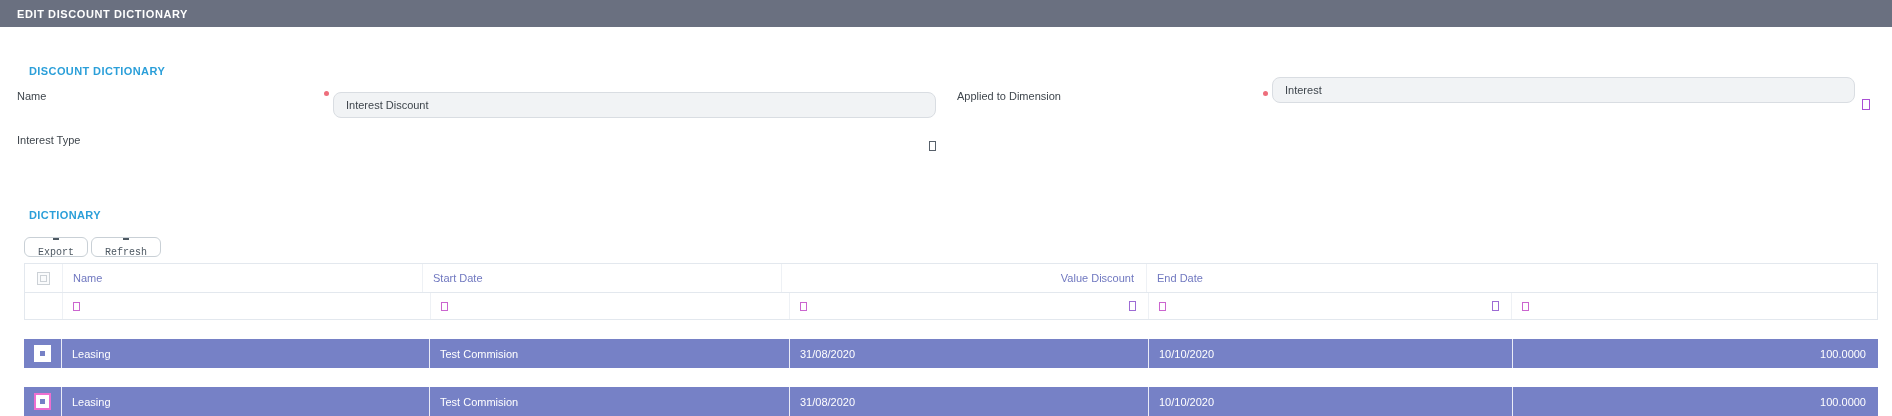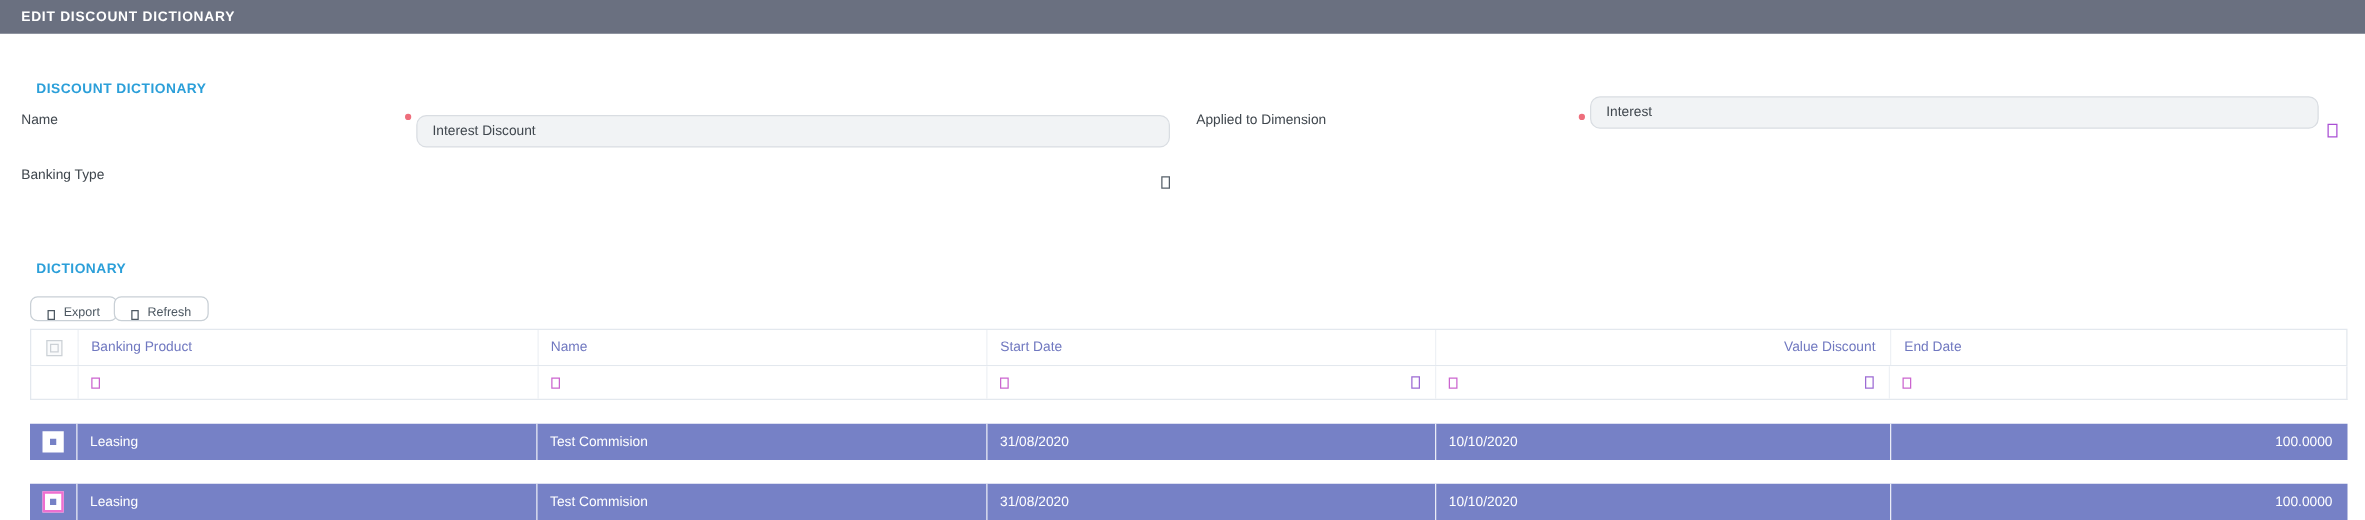--- a/index.html
+++ b/index.html
@@ -22,22 +22,22 @@
              font-size:11px;color:#3f464d;padding:0 12px;box-sizing:border-box;outline:none;
              font-family:"Liberation Sans","DejaVu Sans",sans-serif;}
   .req-dot{position:absolute;width:5px;height:5px;border-radius:50%;background:#ee6e7c;}
 
   .tofu{display:inline-block;box-sizing:border-box;border:1px solid currentColor;}
   .icon-lookup{position:absolute;left:1862px;top:99px;width:8px;height:11px;color:#a94fd4;}
   .icon-itype{position:absolute;left:929px;top:141px;width:7px;height:10px;color:#57606a;}
 
   
   .btn{position:absolute;top:237px;height:20px;background:#ffffff;border:1px solid #c9d0d6;border-radius:6px;
-       display:inline-flex;align-items:flex-end;gap:7px;padding:0 13px;font-size:10px;color:#4d5862;cursor:pointer;
-       font-family:Liberation Sans, sans-serif;}
+       display:inline-flex;align-items:center;gap:7px;padding:0 13px;font-size:10px;color:#4d5862;cursor:pointer;
+       font-family:Liberation Mono, monospace;flex-direction:column;}
   .btn .tofu{width:6px;height:8px;}
   .btn-export{left:24px;}
   .btn-refresh{left:91px;}
 
   
   .grid{position:absolute;left:24px;top:263px;width:1854px;font-size:11px;}
   .t-row{display:flex;box-sizing:border-box;}
   .t-head{height:30px;background:#fff;border:1px solid #e3e8ee;color:#7078c0;align-items:center;}
   .t-filter{height:27px;background:#fff;border:1px solid #e3e8ee;border-top:none;align-items:center;}
   .t-data{height:29px;background:#7681c6;color:#ffffff;align-items:center;margin-top:19px;}
@@ -77,21 +77,21 @@
 
   <label class="fld-label" style="left:17px;top:90px;">Name</label>
   <span class="req-dot" style="left:324px;top:91px;"></span>
   <input class="fld-input" style="left: 333px; top: 92px; width: 603px;" value="Interest Discount">
 
   <label class="fld-label" style="left:957px;top:90px;">Applied to Dimension</label>
   <span class="req-dot" style="left:1263px;top:91px;"></span>
   <input class="fld-input" style="left: 1272px; top: 77px; width: 583px;" value="Interest">
   <span class="tofu icon-lookup"></span>
 
-  <label class="fld-label" style="left:17px;top:134px;">Banking Type</label>
+  <label class="fld-label" style="left:17px;top:134px;">Interest Type</label>
   <span class="tofu icon-itype"></span>
 
   <h2 class="section-heading h-disc">DICTIONARY</h2>
 
   <button class="btn btn-export">
     <span class="tofu"></span>
     <span>Export</span>
   </button>
   <button class="btn btn-refresh">
     <span class="tofu"></span>
@@ -99,21 +99,20 @@
   </button>
 
   <div class="grid">
 
     <div class="t-row t-head">
       <div class="t-cell c-cb">
         <span class="hd-cb">
             <i></i>
           </span>
       </div>
-      <div class="t-cell c-bp">Banking Product</div>
       <div class="t-cell c-name">Name</div>
       <div class="t-cell c-sd">Start Date</div>
       <div class="t-cell c-vd">Value Discount</div>
       <div class="t-cell c-ed">End Date</div>
     </div>
 
     <div class="t-row t-filter">
       <div class="t-cell c-cb"></div>
       <div class="t-cell c-bp">
         <span class="tofu filter-sq"></span>

